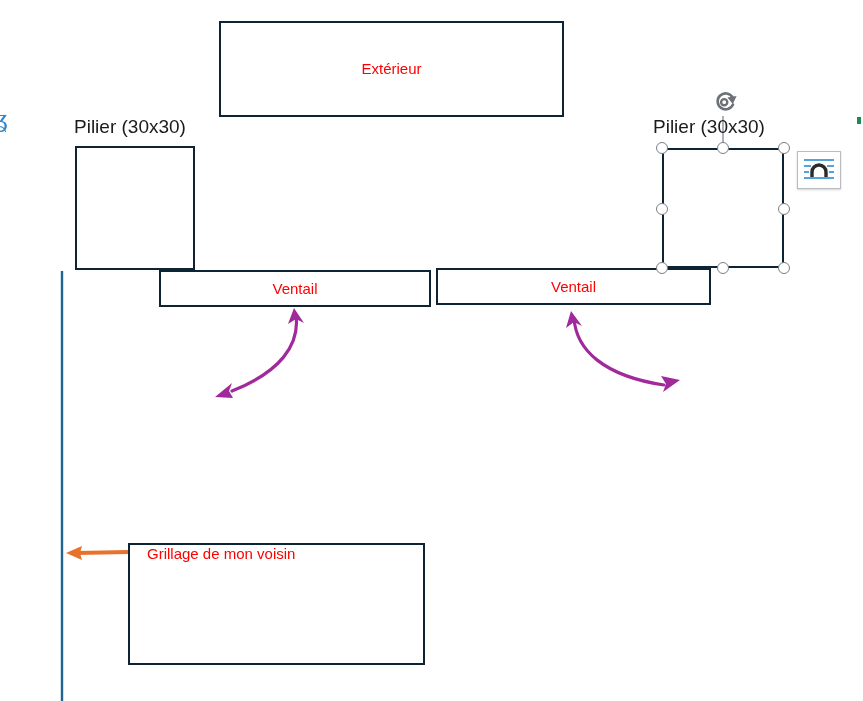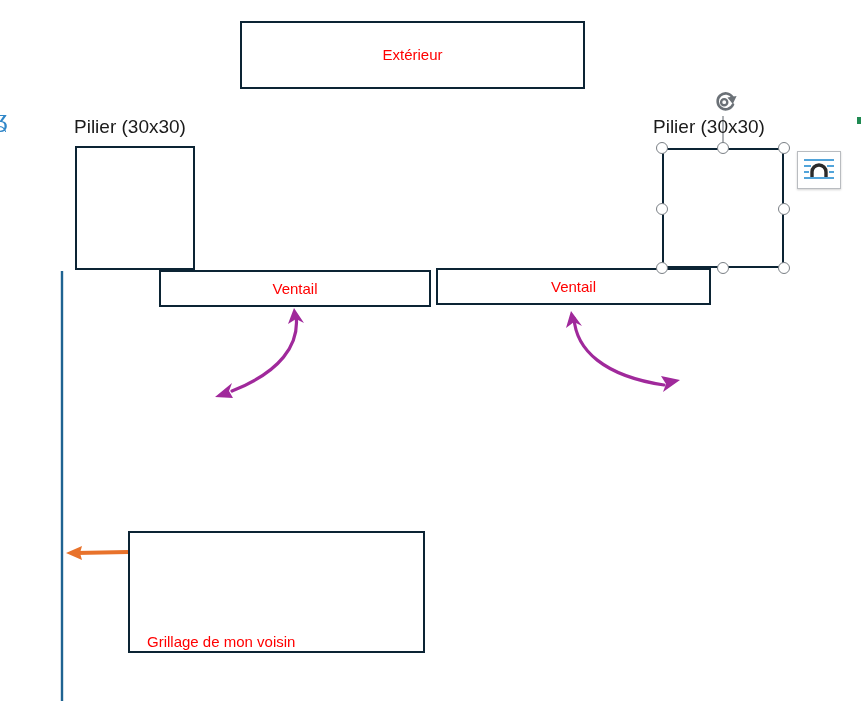--- a/index.html
+++ b/index.html
@@ -18,29 +18,29 @@
     display:flex;align-items:center;justify-content:center;
   }
   .shape .lbl{
     color:#ff0000;
     font-size:15px;
     line-height:18px;
     white-space:nowrap;
     user-select:none;
   }
 
-  #exterieur-box{left:240px;top:21px;width:345px;height:68px;}
+  #exterieur-box{left:219px;top:21px;width:345px;height:96px;}
   #pilier-left-box{left:75px;top:146px;width:120px;height:124px;}
   #ventail-left-box{left:159px;top:270px;width:272px;height:37px;}
   #ventail-right-box{left:436px;top:268px;width:275px;height:37px;}
   #pilier-right-box{left:662px;top:148px;width:122px;height:120px;}
   #grillage-box{left:128px;top:531px;width:297px;height:122px;}
 
   
-  #grillage-box{justify-content:flex-start;align-items:flex-end;}
+  #grillage-box{justify-content:flex-start;align-items:flex-start;margin-top:12px;}
   #grillage-box .lbl{padding-left:17px;}
 
   
   .free-label{
     position:absolute;
     color:#1b1b1b;
     font-size:19px;
     line-height:18px;
     white-space:nowrap;
     user-select:none;

